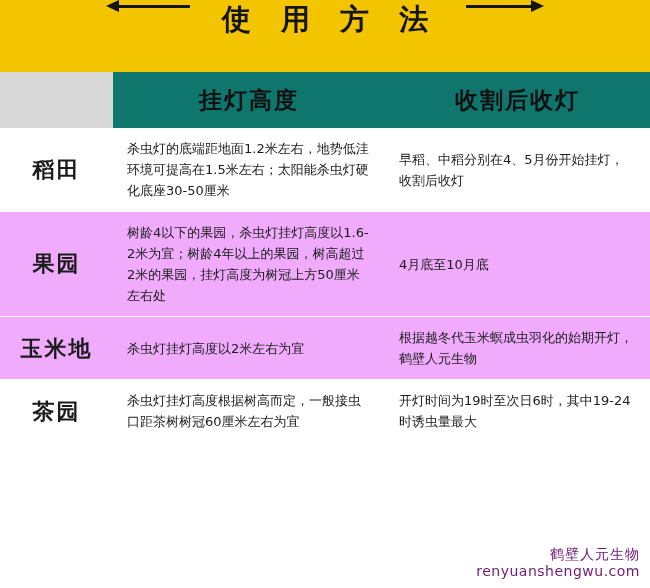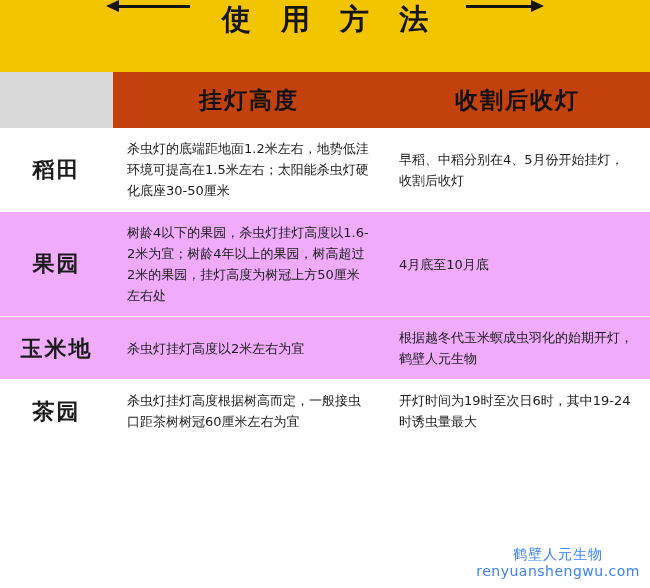--- a/index.html
+++ b/index.html
@@ -69,21 +69,21 @@
   .table {
     width: 650px;
     border-collapse: collapse;
     table-layout: fixed;
   }
   .table col.c1 { width: 113px; }
   .table col.c2 { width: 272px; }
   .table col.c3 { width: 265px; }
 
   .hdr-row td {
-    background: #c2410c;
+    background: #0f766e;
     height: 54px;
     text-align: center;
     vertical-align: middle;
     font-size: 23px;
     font-weight: bold;
     color: #111111;
     letter-spacing: 2px;
   }
   .hdr-row td.blank { background: #d9d9d9; }
 
@@ -110,22 +110,22 @@
   }
   .cell-text {
     display: block;
     white-space: pre-line;
   }
   
   .watermark {
     position: absolute;
     right: 10px;
     bottom: 8px;
-    text-align: center;
-    color: #3b82f6;
+    text-align: right;
+    color: #701a75;
     pointer-events: none;
   }
   .watermark .wm1 {
     font-size: 14px;
     letter-spacing: 1px;
     display: block;
     line-height: 1.2;
   }
   .watermark .wm2 {
     font-size: 14px;

